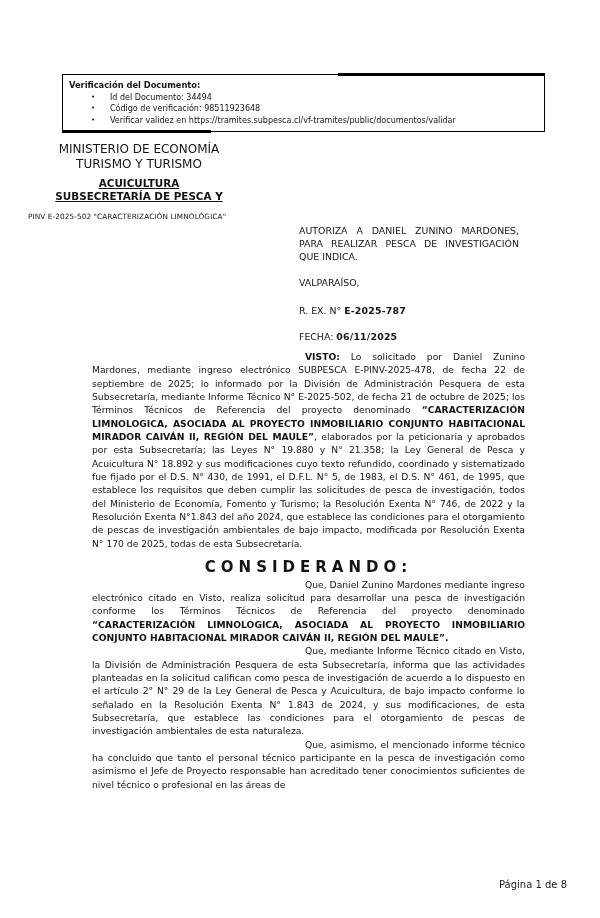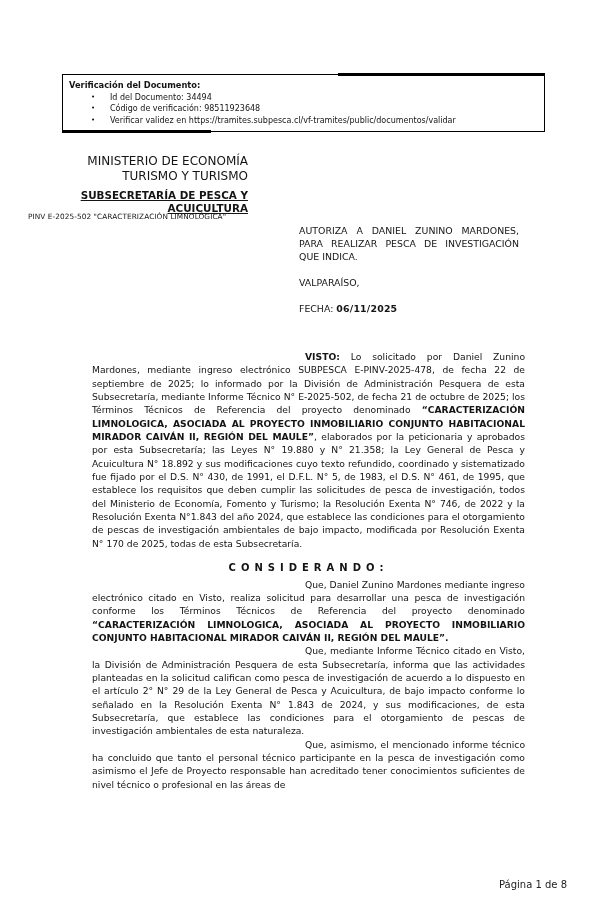--- a/index.html
+++ b/index.html
@@ -39,23 +39,23 @@
     background: #000;
   }
   .vbox-title { font-weight: bold; font-size: 8.3px; }
   .vbox-list { margin: 0; padding: 0 0 0 22px; list-style: none; }
   .vbox-list li { display: flex; }
   .vbox-bullet { width: 19px; flex: 0 0 19px; text-align: left; font-size: 7px; }
 
   
   .ministry {
     position: absolute;
-    left: 30px; top: 154px;
+    left: 30px; top: 142px;
     width: 218px;
-    text-align: right;
+    text-align: center;
     font-size: 12px;
     line-height: 15px;
   }
   .subsec {
     margin-top: 5px;
     font-weight: bold;
     font-size: 10.4px;
     line-height: 13px;
     text-decoration: underline;
   }
@@ -87,21 +87,21 @@
     position: absolute;
     left: 92px; top: 350px;
     width: 433px;
     font-size: 9.2px;
     line-height: 13.35px;
     text-align: justify;
   }
   .bodytext p { margin: 0; }
   .indent { text-indent: 213px; }
   .considerando-heading {
-    font-size: 10px;
+    font-size: 15px;
     font-weight: bold;
     text-align: center;
     letter-spacing: 5px;
     margin: 11px 0 3px 0;
   }
 
   
   .page-footer {
     position: absolute;
     left: 499px; top: 879px;
@@ -130,29 +130,33 @@
         <span class="vbox-bullet">•</span>
         <span>Verificar validez en https://tramites.subpesca.cl/vf-tramites/public/documentos/validar</span>
       </li>
     </ul>
   </div>
 
   <div class="ministry">
     <div>MINISTERIO DE ECONOMÍA</div>
     <div>TURISMO Y TURISMO</div>
     <div class="subsec">
+      <div>ACUICULTURA</div>
       <div>SUBSECRETARÍA DE PESCA Y</div>
-      <div>ACUICULTURA</div>
     </div>
   </div>
   <div class="pinv">PINV E-2025-502 "CARACTERIZACIÓN LIMNOLÓGICA"</div>
 
   <div class="subject-block">
     <p class="subject">AUTORIZA A DANIEL ZUNINO MARDONES, PARA REALIZAR PESCA DE INVESTIGACIÓN QUE INDICA.</p>
     <p class="city">VALPARAÍSO,</p>
+    <p class="rex">
+      <span>R. EX. N°</span>
+      <b>E-2025-787</b>
+    </p>
     <p class="fecha">
       <span>FECHA:</span>
       <b>06/11/2025</b>
     </p>
   </div>
 
   <div class="bodytext">
     <p class="indent"><b>VISTO:</b><span> Lo solicitado por Daniel Zunino Mardones, mediante ingreso electrónico SUBPESCA E-PINV-2025-478, de fecha 22 de septiembre de 2025; lo informado por la División de Administración Pesquera de esta Subsecretaría, mediante Informe Técnico N° E-2025-502, de fecha 21 de octubre de 2025; los Términos Técnicos de Referencia del proyecto denominado </span><b>“CARACTERIZACIÓN LIMNOLOGICA, ASOCIADA AL PROYECTO INMOBILIARIO CONJUNTO HABITACIONAL MIRADOR CAIVÁN II, REGIÓN DEL MAULE”</b><span>, elaborados por la peticionaria y aprobados por esta Subsecretaría; las Leyes N° 19.880 y N° 21.358; la Ley General de Pesca y Acuicultura N° 18.892 y sus modificaciones cuyo texto refundido, coordinado y sistematizado fue fijado por el D.S. N° 430, de 1991, el D.F.L. N° 5, de 1983, el D.S. N° 461, de 1995, que establece los requisitos que deben cumplir las solicitudes de pesca de investigación, todos del Ministerio de Economía, Fomento y Turismo; la Resolución Exenta N° 746, de 2022 y la Resolución Exenta N°1.843 del año 2024, que establece las condiciones para el otorgamiento de pescas de investigación ambientales de bajo impacto, modificada por Resolución Exenta N° 170 de 2025, todas de esta Subsecretaría.</span></p>
 
     <h2 class="considerando-heading">CONSIDERANDO:</h2>

